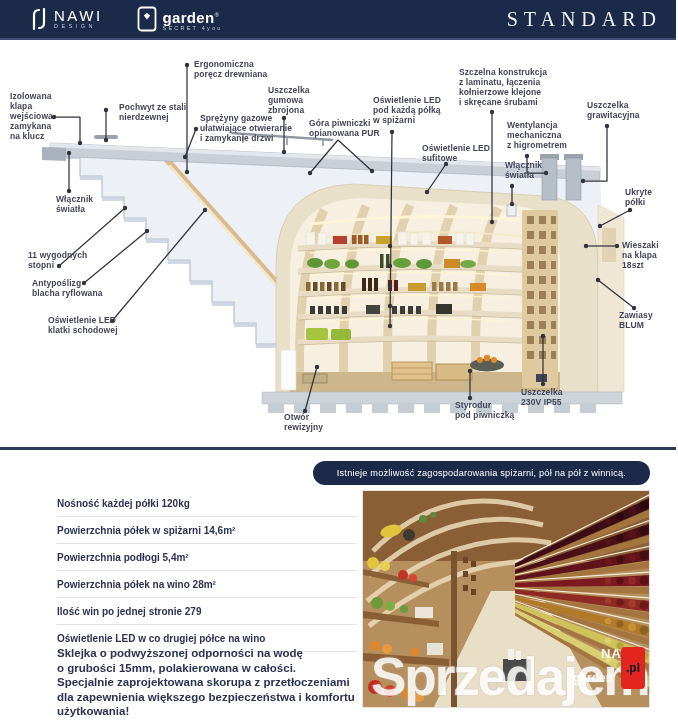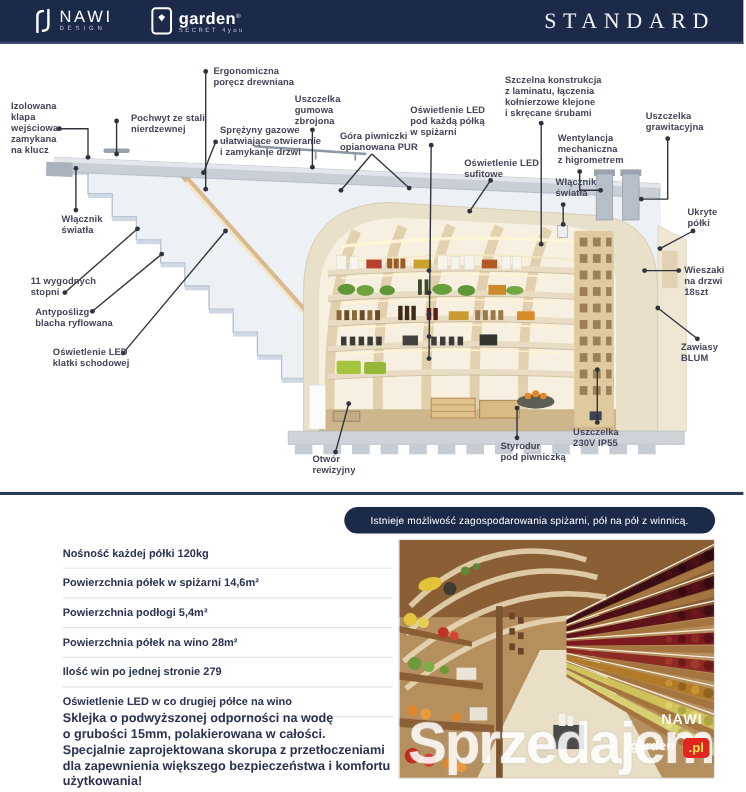--- a/index.html
+++ b/index.html
@@ -9,21 +9,21 @@
   .hdr{box-sizing:border-box;height:40px;background:#1c2a4a;display:flex;align-items:center;
        border-bottom:2px solid #3d4c70;}
   .brand{display:flex;align-items:center;gap:6px;}
   .brand.nawi{margin-left:30px;}
   .brand.garden{margin-left:34px;}
   .bn-name{color:#fff;font-size:15px;letter-spacing:2.5px;font-weight:400;line-height:14px;}
   .bn-sub{color:#c2c9d6;font-size:5.5px;letter-spacing:3.5px;line-height:6px;}
   .bg-name{color:#fff;font-size:15px;font-weight:700;line-height:14px;letter-spacing:.3px;}
   .bg-sub{color:#c2c9d6;font-size:5.5px;letter-spacing:2.2px;line-height:6px;text-align:right;}
   .bg-reg{color:#c2c9d6;font-size:6px;vertical-align:super;}
-  .hdr-title{margin-left:auto;margin-right:26px;color:#eef0f4;font-family:"Liberation Serif",serif;
+  .hdr-title{margin-left:auto;margin-right:14px;color:#eef0f4;font-family:"Liberation Serif",serif;
              font-size:20px;letter-spacing:6px;font-weight:400;}
   
   .diagram{position:relative;width:678px;height:407px;background:#fff;}
   .scene{position:absolute;left:0;top:0;}
   .dlabel{position:absolute;font-size:8.5px;line-height:10px;font-weight:700;color:#43455a;
           white-space:pre-line;letter-spacing:.1px;}
   
   .rule{height:3px;background:#2c3a5a;}
   
   .bottom{position:relative;width:678px;height:270px;background:#fff;}
@@ -34,22 +34,22 @@
         font-weight:700;color:#2b3252;white-space:pre-line;}
   .banner{position:absolute;right:28px;top:11px;background:#1c2a4a;color:#fff;
           font-size:9.2px;font-weight:500;letter-spacing:.2px;padding:7px 24px;border-radius:14px;}
   .photo{position:absolute;right:28px;top:40px;width:288px;height:218px;overflow:hidden;
          border:1px solid #e4e4e4;box-sizing:border-box;}
   .wm{position:absolute;left:8px;bottom:0px;font-size:53px;font-weight:700;letter-spacing:-2px;
       color:#fff;opacity:.86;text-shadow:0 0 2px #bbb;}
   .wm-brand{position:absolute;right:10px;bottom:46px;color:#fff;font-weight:700;font-size:13px;
             letter-spacing:1px;opacity:.95;}
   .wm-brand2{position:absolute;right:36px;bottom:22px;color:#fff;font-weight:700;font-size:12px;opacity:.85;}
-  .wm-badge{position:absolute;right:4px;bottom:18px;background:#e2261f;color:#fde047;font-weight:700;
-            font-size:12px;padding:2px 5px;border-radius:4px;}
+  .wm-badge{position:absolute;right:4px;bottom:18px;background:#e2261f;color:#0f172a;font-weight:700;
+            font-size:12px;padding:14px 5px;border-radius:4px;}
 </style>
 </head>
 <body>
 
 <div class="page">
 
   <div class="hdr">
     <div class="brand nawi">
       <svg width="18" height="24" viewBox="0 0 18 24">
         <path d="M4,22 V8 Q4,3 9,3" stroke="#fff" stroke-width="2.2" fill="none" stroke-linecap="round"></path>
@@ -385,21 +385,21 @@
     <div class="dlabel" style="left:507px;top:80px">Wentylancja
 mechaniczna
 z higrometrem</div>
     <div class="dlabel" style="left:587px;top:60px">Uszczelka
 grawitacyjna</div>
     <div class="dlabel" style="left:505px;top:120px">Włącznik
 światła</div>
     <div class="dlabel" style="left:625px;top:147px">Ukryte
 półki</div>
     <div class="dlabel" style="left:622px;top:200px">Wieszaki
-na drzwi 18szt</div>
+na klapa 18szt</div>
     <div class="dlabel" style="left:619px;top:270px">Zawiasy
 BLUM</div>
     <div class="dlabel" style="left:56px;top:154px">Włącznik
 światła</div>
     <div class="dlabel" style="left:28px;top:210px">11 wygodnych
 stopni</div>
     <div class="dlabel" style="left:32px;top:238px">Antypoślizg
 blacha ryflowana</div>
     <div class="dlabel" style="left:48px;top:275px">Oświetlenie LED
 klatki schodowej</div>

